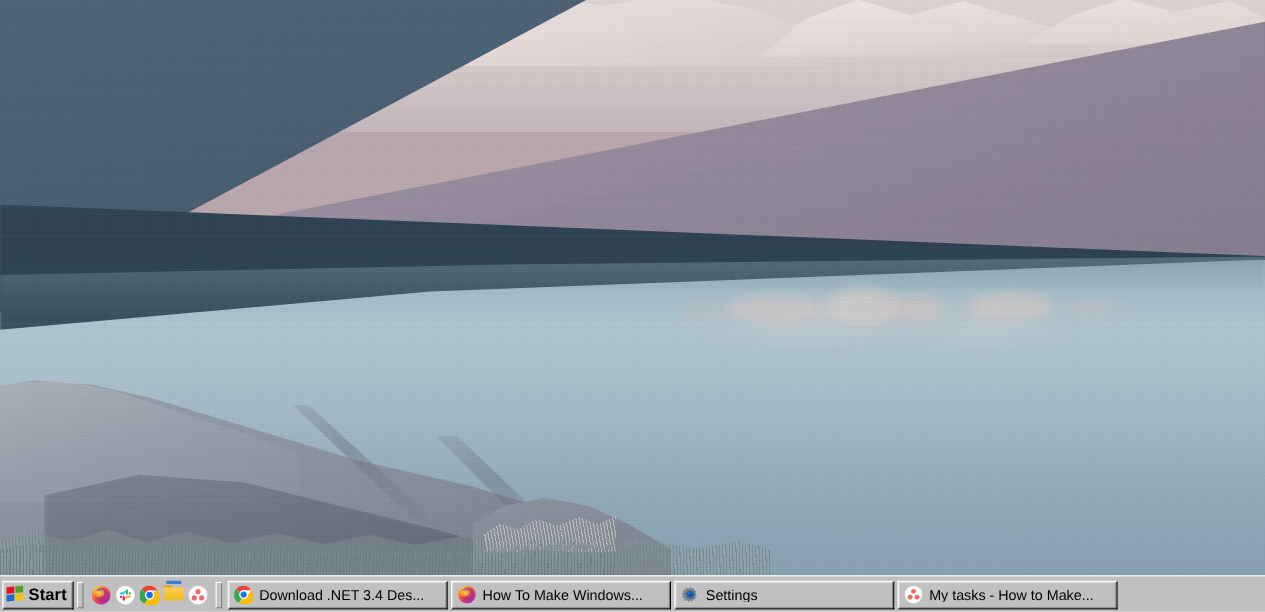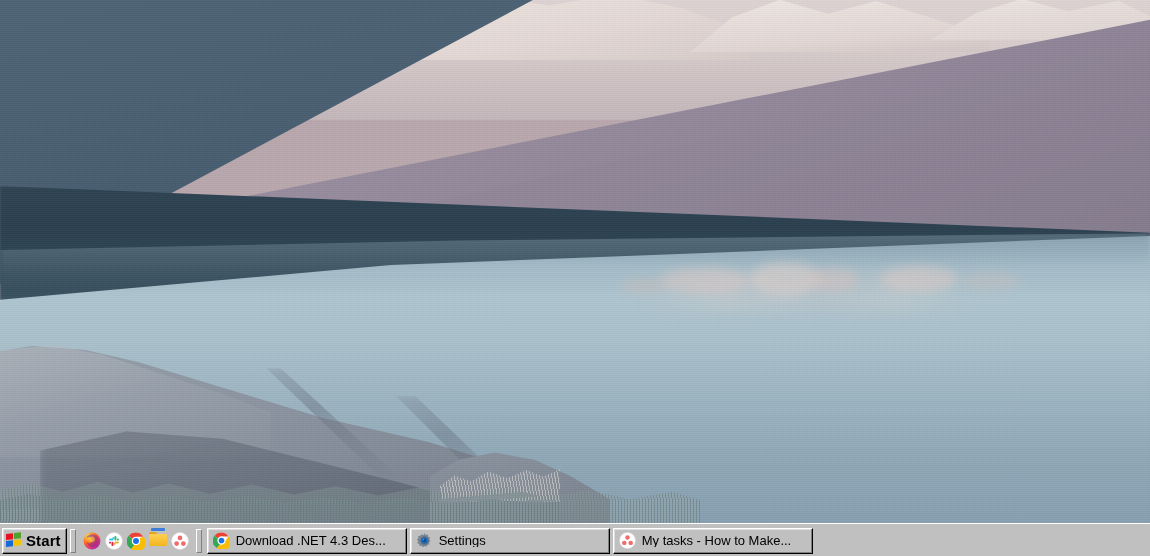--- a/index.html
+++ b/index.html
@@ -497,23 +497,42 @@
         <span class="task-icon">
           <svg class="ico-svg" viewBox="0 0 32 32">
             <circle cx="16" cy="16" r="15" fill="#ffffff"></circle>
             <path d="M16 1a15 15 0 0 1 13 7.6H16a7.4 7.4 0 0 0-6.9 4.7L3.4 6.1A15 15 0 0 1 16 1z" fill="#ea4335"></path>
             <path d="M3.4 6.1l5.7 7.2A7.4 7.4 0 0 0 13.4 23L7.6 30A15 15 0 0 1 3.4 6.1z" fill="#34a853"></path>
             <path d="M29 8.6A15 15 0 0 1 7.6 30l5.8-7a7.4 7.4 0 0 0 9.5-5.6L29 8.6z" fill="#fbbc05"></path>
             <circle cx="16" cy="16" r="7.3" fill="#ffffff"></circle>
             <circle cx="16" cy="16" r="5.3" fill="#1a73e8"></circle>
           </svg>
         </span>
-        <span class="tb-label">Download .NET 4.3 Des...</span>
+        <span class="tb-label">Download .NET 3.4 Des...</span>
       </div>
 
+      <div class="task-btn raised">
+        <span class="task-icon">
+          <svg class="ico-svg" viewBox="0 0 32 32">
+            <defs>
+              <radialGradient id="ffg2" cx="30%" cy="22%" r="85%">
+                <stop offset="0%" stop-color="#ffe14d"></stop>
+                <stop offset="28%" stop-color="#ff9d2e"></stop>
+                <stop offset="58%" stop-color="#ff5a22"></stop>
+                <stop offset="82%" stop-color="#e5327a"></stop>
+                <stop offset="100%" stop-color="#8b2ab5"></stop>
+              </radialGradient>
+            </defs>
+            <circle cx="16" cy="16" r="15" fill="url(#ffg2)"></circle>
+            <path d="M16 4c-5 0-9 3-10 7 2-2 5-2 7-1 2 1 3 3 3 5 0 3-2 5-5 5-2 0-4-1-5-3 1 6 6 10 11 10 6 0 11-5 11-11 0-7-5-12-12-12z" fill="#7b22a8" opacity="0.55"></path>
+            <path d="M16 8c-3 0-5 2-5 5s2 5 5 5 5-2 5-5-2-5-5-5z" fill="#ffcf3f" opacity="0.6"></path>
+          </svg>
+        </span>
+        <span class="tb-label">How To Make Windows...</span>
+      </div>
 
       <div class="task-btn raised">
         <span class="task-icon">
           <svg class="ico-svg" viewBox="0 0 32 32">
             <path d="M16 2.5l2.3 3.3 3.9-1 .6 4 3.8 1.4-1.7 3.7 2.6 3.1-3.1 2.6 1 3.9-4 .6-1.4 3.8-3.7-1.7-3.1 2.6-2.6-3.1-3.9 1-.6-4-3.8-1.4 1.7-3.7-2.6-3.1 3.1-2.6-1-3.9 4-.6L9.9 4.4l3.7 1.7z" fill="#7a8894"></path>
             <circle cx="16" cy="16" r="8" fill="#5f6d7a"></circle>
             <circle cx="16" cy="16" r="5.6" fill="#1769c4"></circle>
             <circle cx="16" cy="16" r="3.2" fill="#0d4f9e"></circle>
             <circle cx="14.2" cy="14.2" r="1.2" fill="#7fb6f0" opacity="0.8"></circle>
           </svg>

